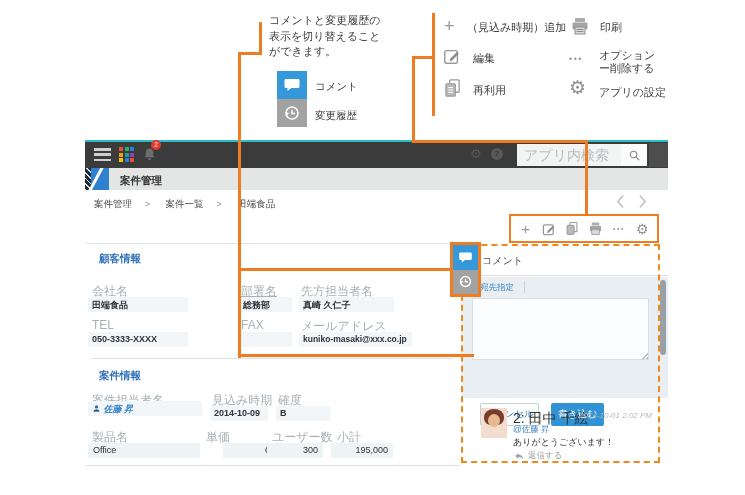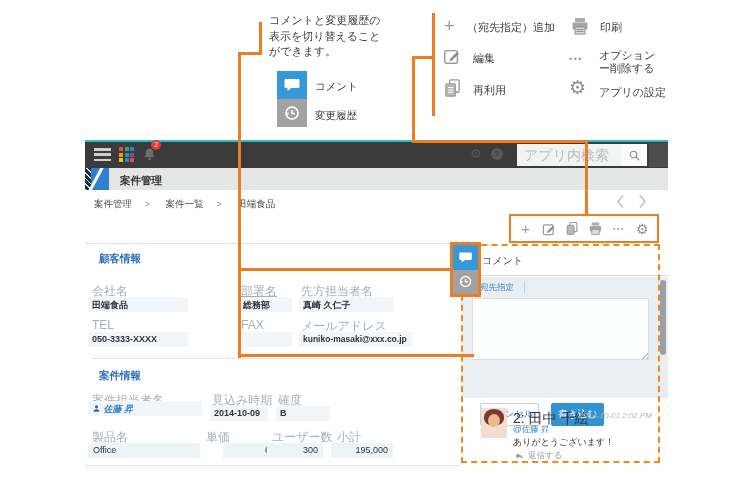--- a/index.html
+++ b/index.html
@@ -111,21 +111,21 @@
     <svg width="18" height="18" viewBox="0 0 24 24">
         <circle cx="12" cy="12" r="8" fill="none" stroke="#fff" stroke-width="2.2"></circle>
         <path d="M12 8v4.5h4" fill="none" stroke="#fff" stroke-width="2"></path>
         <path d="M2.5 11.5l3 3.5 3-3.5z" fill="#fff"></path>
       </svg>
   </div>
   <div class="demo-label" style="left:315px;top:80px;">コメント</div>
   <div class="demo-label" style="left:315px;top:109px;">変更履歴</div>
 
   <div class="legend-icon plus-glyph" style="left:444px;top:17px;">+</div>
-  <div class="legend-label" style="left:467px;top:20px;">（宛先指定）追加</div>
+  <div class="legend-label" style="left:467px;top:20px;">（見込み時期）追加</div>
   <div class="legend-icon" style="left:570px;top:16px;">
     <svg width="20" height="20" viewBox="0 0 20 20">
         <rect x="5" y="2" width="10" height="4" fill="#adadad"></rect>
         <rect x="2.5" y="6.5" width="15" height="7" rx="1" fill="#a5a5a5"></rect>
         <rect x="5" y="11" width="10" height="7" fill="#d9d9d9" stroke="#8e8e8e" stroke-width="1"></rect>
         <path d="M6.5 13.5h7M6.5 15.5h7" stroke="#8e8e8e" stroke-width="1"></path>
       </svg>
   </div>
   <div class="legend-label" style="left:600px;top:20px;">印刷</div>
 

